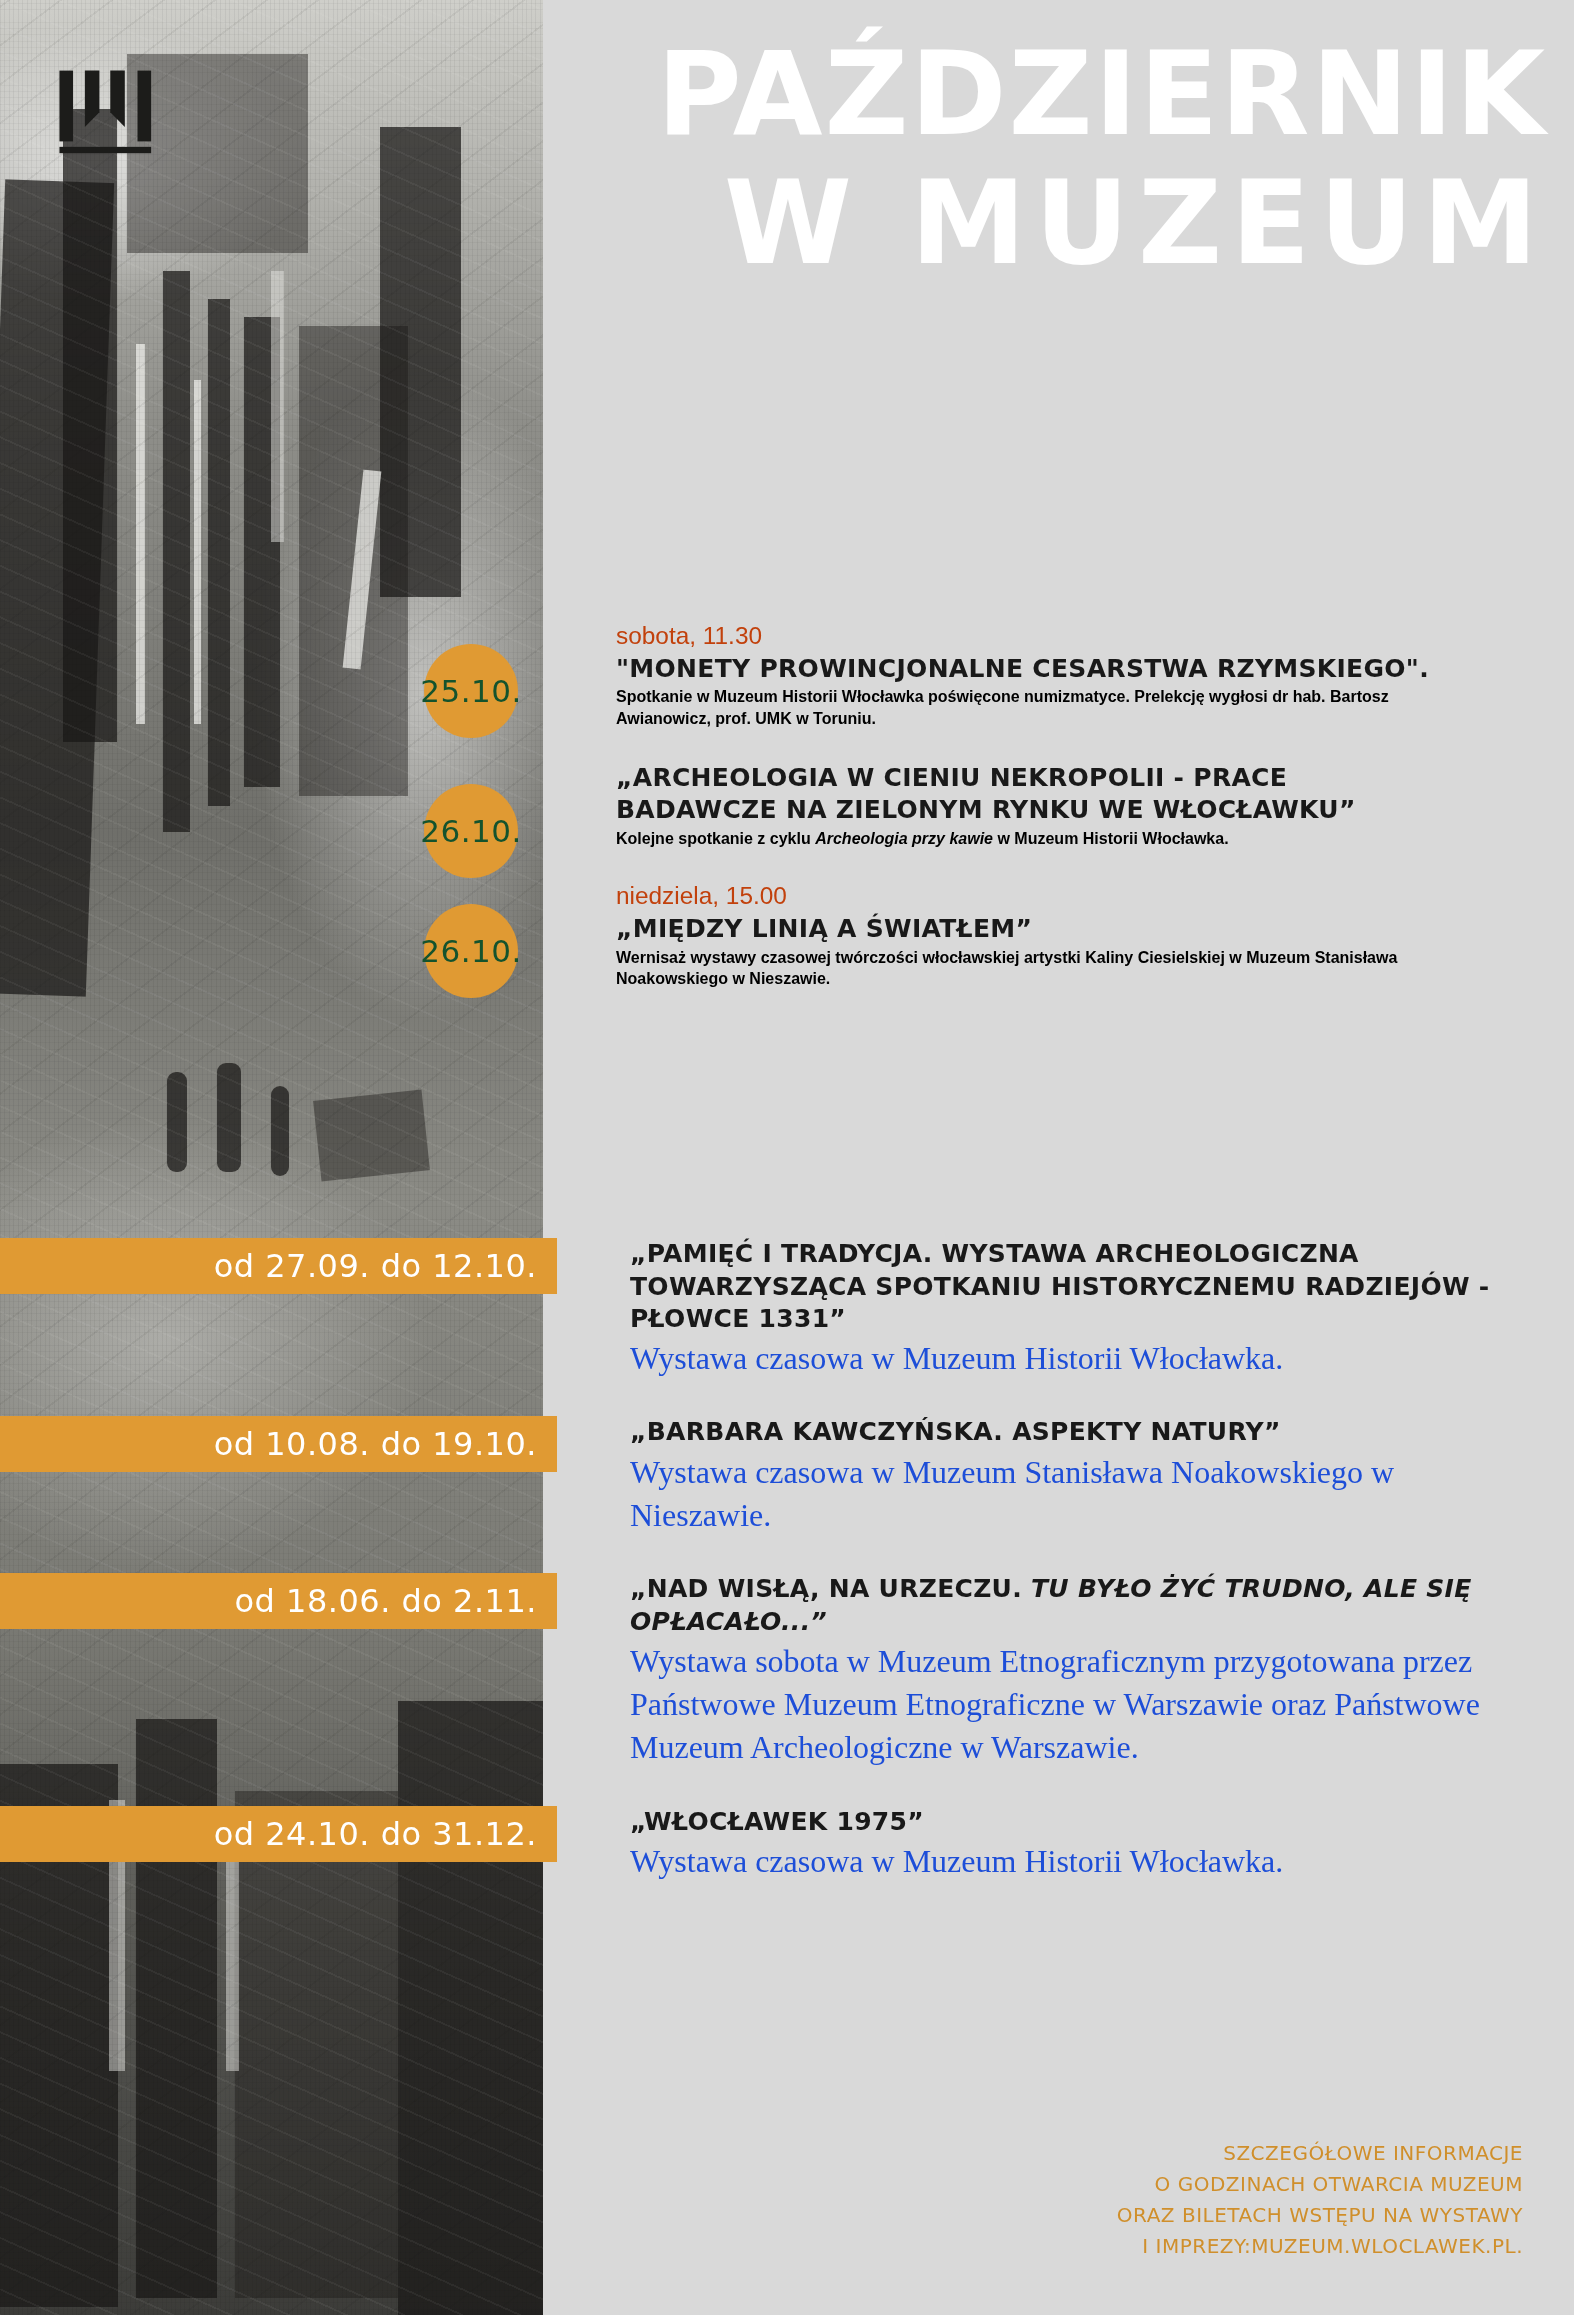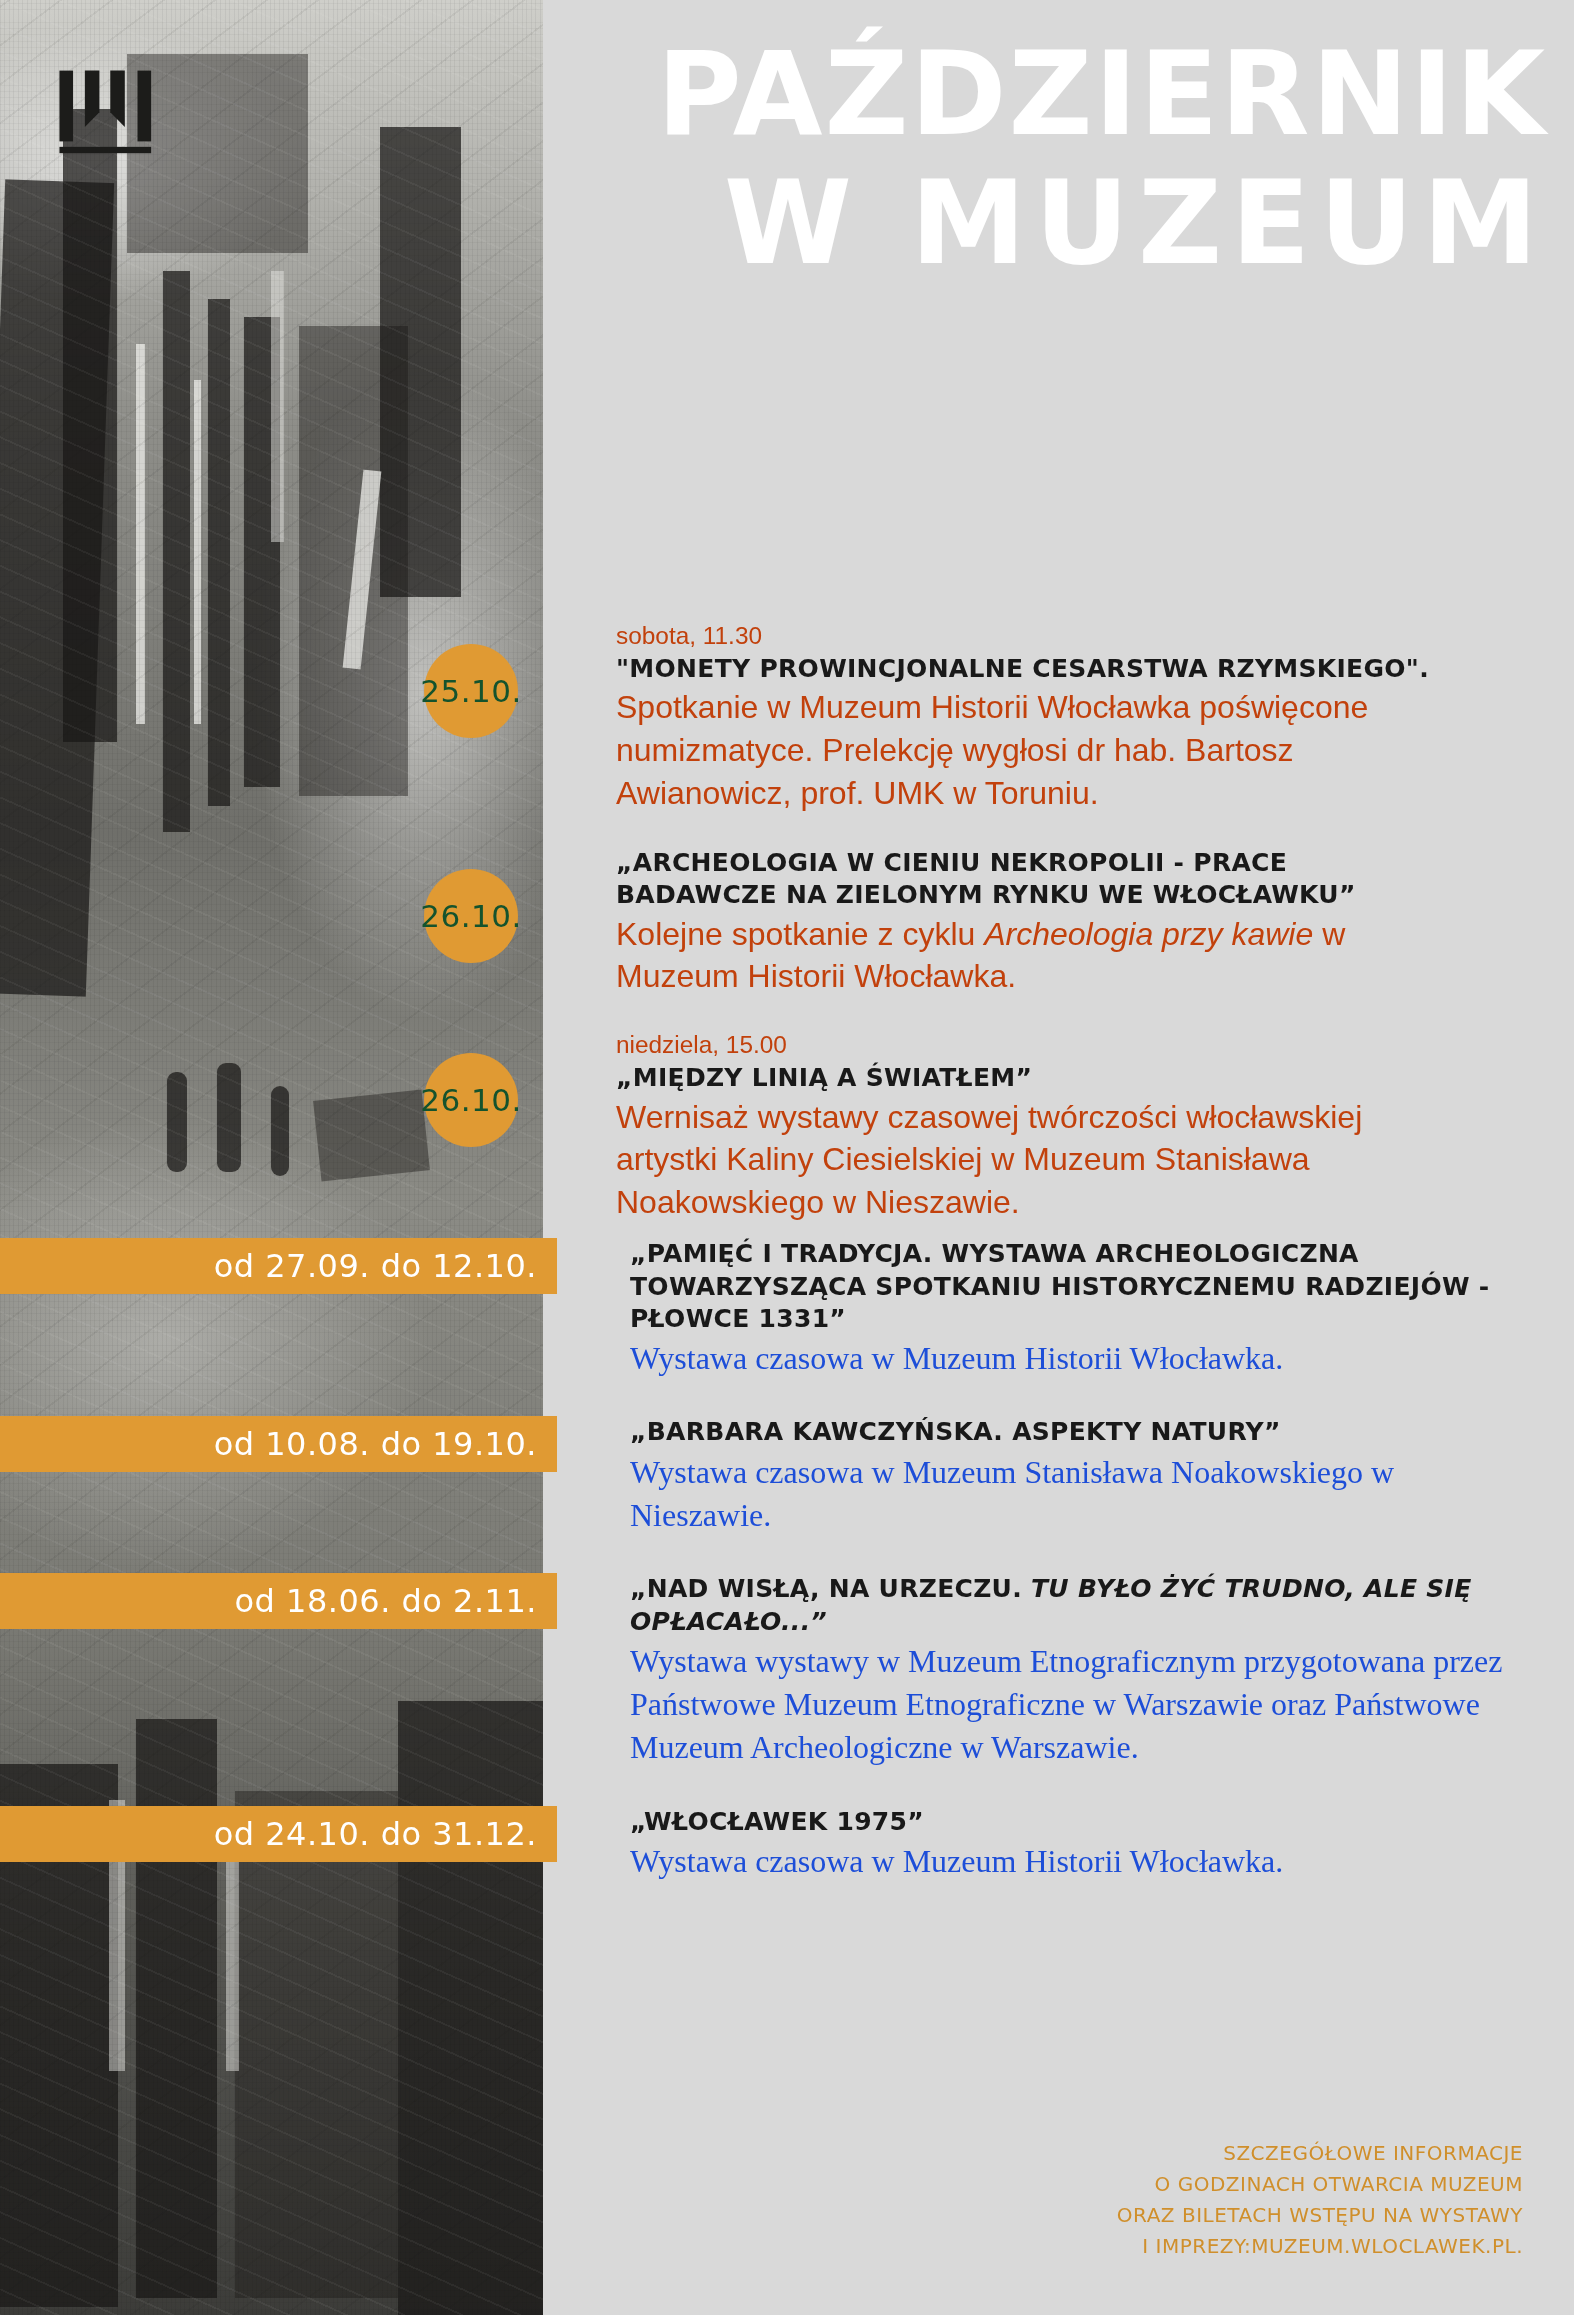--- a/index.html
+++ b/index.html
@@ -158,23 +158,24 @@
     font-family: "DejaVu Sans", sans-serif;
     font-weight: bold;
     font-size: 25px;
     line-height: 1.28;
     color: #191919;
     letter-spacing: 0.3px;
     margin-bottom: 1.8px;
   }
   .ev-desc {
     font-family: "Liberation Sans", sans-serif;
-    font-size: 32px;
+    font-size: 16px;
     line-height: 1.33;
-    color: #c2410c;
+    color: #000000;
+    font-weight: bold;
   }
   .ev-desc .ital {
     font-style: italic;
   }
 
   
   .exhibitions {
     position: absolute;
     left: 0;
     top: 1238px;
@@ -345,21 +346,21 @@
       <div class="exh-text">
         <div class="exh-title">„BARBARA KAWCZYŃSKA. ASPEKTY NATURY”</div>
         <div class="exh-desc">Wystawa czasowa w Muzeum Stanisława Noakowskiego w Nieszawie.</div>
       </div>
     </div>
 
     <div class="exhibition">
       <div class="date-bar">od 18.06. do 2.11.</div>
       <div class="exh-text">
         <div class="exh-title"><span>„NAD WISŁĄ, NA URZECZU. </span><span class="ital">TU BYŁO ŻYĆ TRUDNO, ALE SIĘ OPŁACAŁO...”</span></div>
-        <div class="exh-desc">Wystawa wystawy w Muzeum Etnograficznym przygotowana przez Państwowe Muzeum Etnograficzne w Warszawie oraz Państwowe Muzeum Archeologiczne w Warszawie.</div>
+        <div class="exh-desc">Wystawa sobota w Muzeum Etnograficznym przygotowana przez Państwowe Muzeum Etnograficzne w Warszawie oraz Państwowe Muzeum Archeologiczne w Warszawie.</div>
       </div>
     </div>
 
     <div class="exhibition">
       <div class="date-bar">od 24.10. do 31.12.</div>
       <div class="exh-text">
         <div class="exh-title">„WŁOCŁAWEK 1975”</div>
         <div class="exh-desc">Wystawa czasowa w Muzeum Historii Włocławka.</div>
       </div>
     </div>

